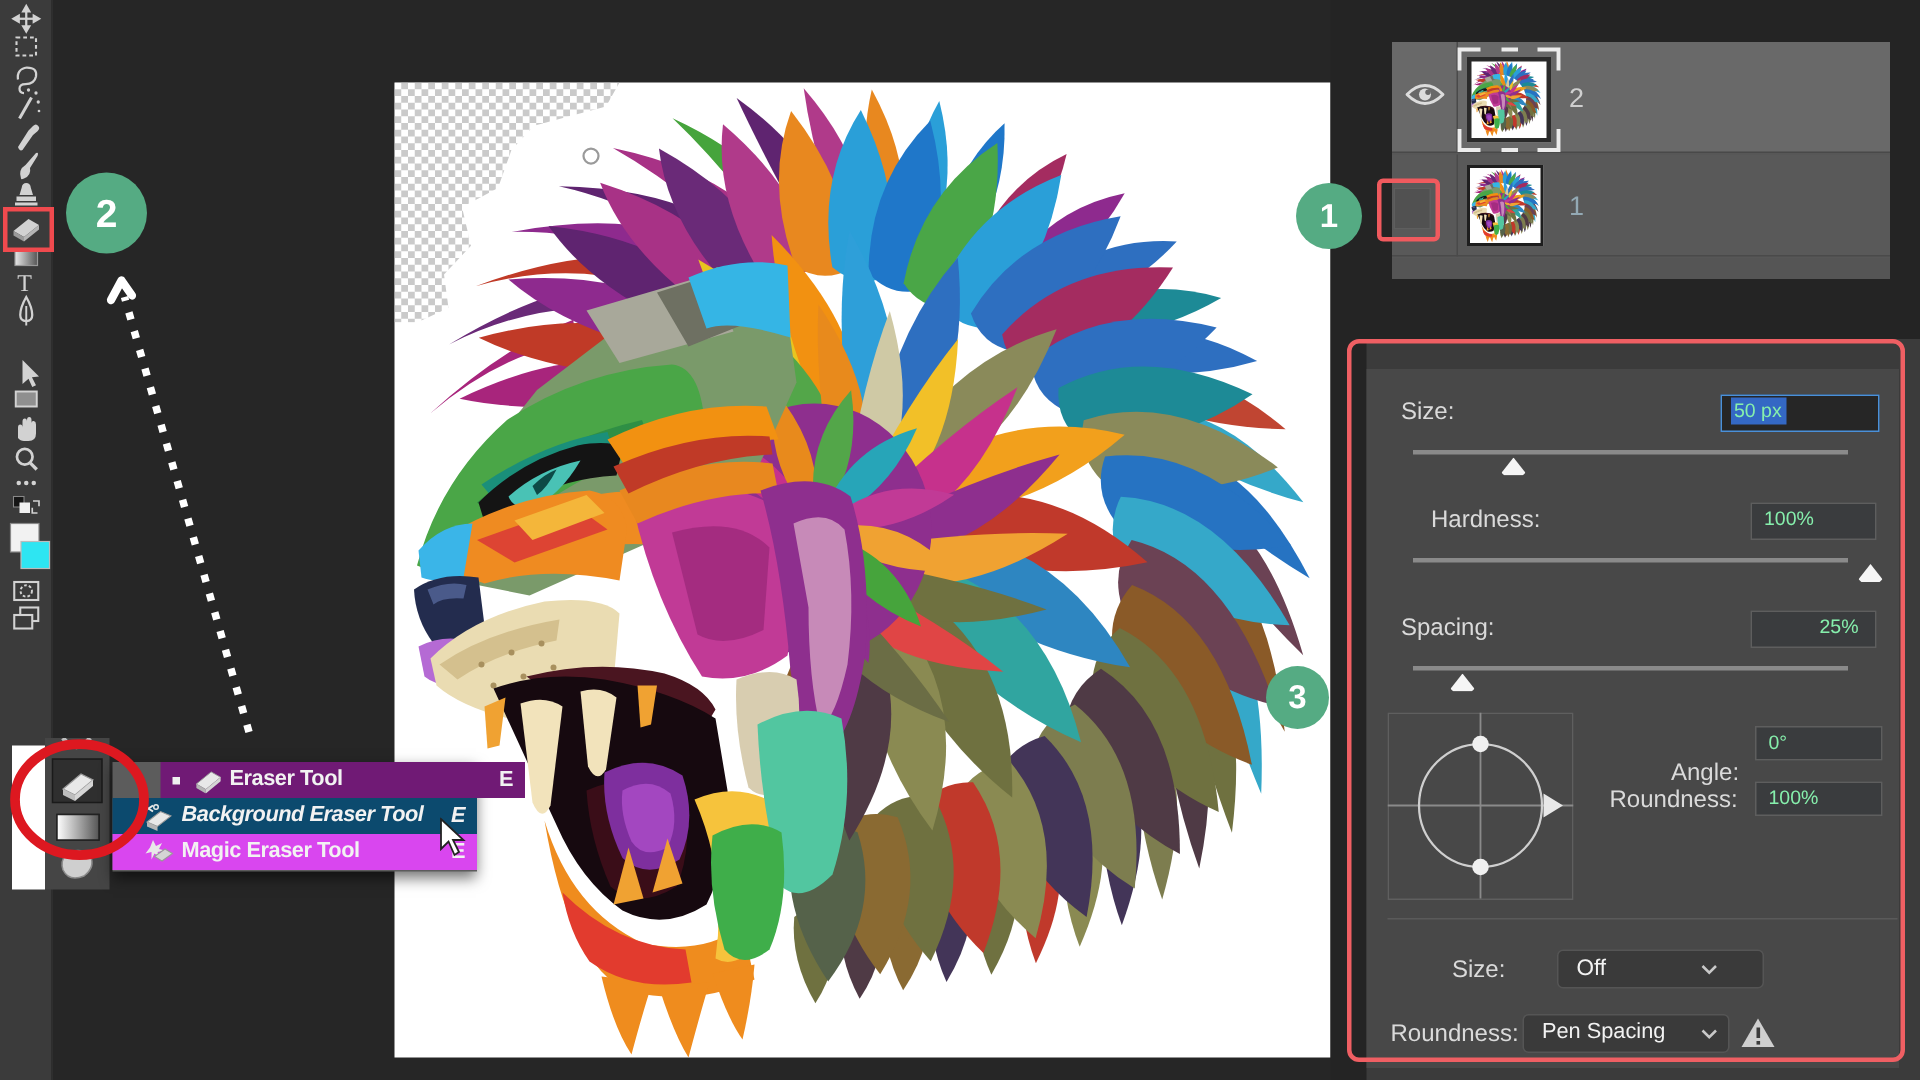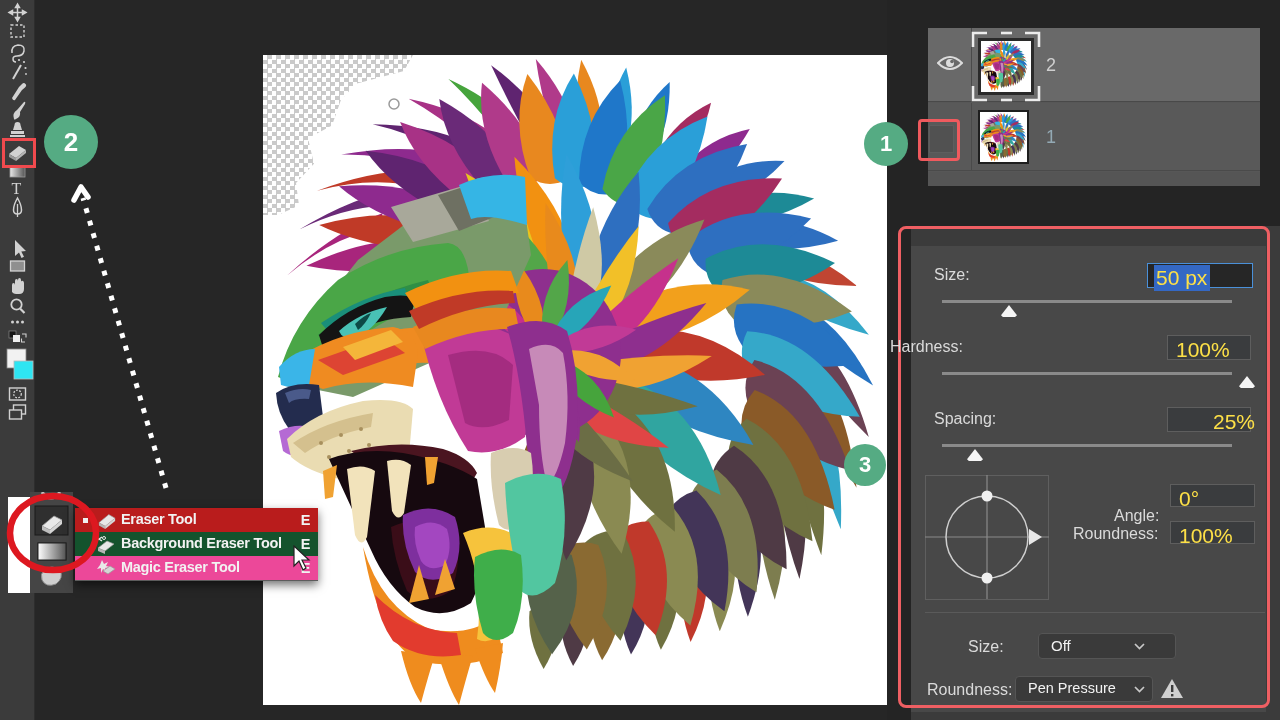--- a/index.html
+++ b/index.html
@@ -26,22 +26,22 @@
 
 #layers { left:928px; top:28px; width:332px; height:158px; background:#575757; }
 #lrow2 { left:0; top:0; width:332px; height:74px; background:#696969; border-bottom:1px solid #494949; }
 #lrow1 { left:0; top:75px; width:332px; height:68px; background:#595959; border-bottom:1px solid #4a4a4a;}
 #lfoot { left:0; top:144px; width:332px; height:14px; background:#555555; }
 .eyecol { border-right:1px solid #4a4a4a; }
 #redsq { left:918px; top:119px; width:42px; height:42px; border:3.5px solid #f05a5e; border-radius:4px; }
 
 
 .lab { position:absolute; color:#dadada; font-size:16px; }
-.box { position:absolute; background:#3a3c3e; border:1px solid #5e5e5e; color:#fde047;
-  font-size:21px; padding:2px 0 0 8px; }
+.box { position:absolute; background:#3a3c3e; border:1px solid #5e5e5e; color:#86efac;
+  font-size:13px; padding:2px 0 0 8px; }
 .track { position:absolute; height:3px; background:#8a8a8a; }
 .thumbT { position:absolute; width:16px; height:12px; background:#f5f5f5;
   clip-path:polygon(50% 0, 100% 85%, 88% 100%, 12% 100%, 0 85%); }
 .drop { position:absolute; background:#3a3a3a; border:1px solid #555; border-radius:4px;
   color:#f2f2f2; font-size:15px; padding:3px 0 0 12px; }
 
 
 .gc { position:absolute; background:#55ab83; border-radius:50%; color:#fff;
   text-align:center; font-weight:bold; }
 
@@ -582,21 +582,21 @@
   <div id="redsq" class="abs"></div>
 
   <div id="redbox" class="abs"></div>
   <div class="lab" style="left:934px;top:266px;">Size:</div>
   <div class="box" style="left:1147px;top:263px;width:106px;height:25px;border:1px solid #4a90d9;background:#262626;padding-left:6px;">
     <span style="background:#3468c4;padding:1px 3px 2px 2px;">50 px</span>
   </div>
   <div class="track" style="left:942px;top:300px;width:290px;"></div>
   <div class="thumbT" style="left:1001px;top:305px;"></div>
 
-  <div class="lab" style="left:890px;top:338px;">Hardness:</div>
+  <div class="lab" style="left:954px;top:338px;">Hardness:</div>
   <div class="box" style="left:1167px;top:335px;width:84px;height:25px;">100%</div>
   <div class="track" style="left:942px;top:372px;width:290px;"></div>
   <div class="thumbT" style="left:1239px;top:376px;"></div>
 
   <div class="lab" style="left:934px;top:410px;">Spacing:</div>
   <div class="box" style="left:1167px;top:407px;width:84px;height:25px;padding-left:45px;">25%</div>
   <div class="track" style="left:942px;top:444px;width:290px;"></div>
   <div class="thumbT" style="left:967px;top:449px;"></div>
 
   <svg class="abs" style="left:925px;top:475px" width="124" height="125">
@@ -614,21 +614,21 @@
   <div class="box" style="left:1170px;top:521px;width:85px;height:23px;">100%</div>
 
   <div class="abs" style="left:925px;top:612px;width:340px;height:1px;background:#5a5a5a;"></div>
 
   <div class="lab" style="left:968px;top:638px;">Size:</div>
   <div class="drop" style="left:1038px;top:633px;width:138px;height:26px;">Off</div>
   <svg class="abs" style="left:1134px;top:643px" width="11" height="7">
       <path d="M1,1 L5.5,5.5 L10,1" fill="none" stroke="#c8c8c8" stroke-width="1.7"></path>
     </svg>
   <div class="lab" style="left:927px;top:681px;">Roundness:</div>
-  <div class="drop" style="left:1015px;top:676px;width:138px;height:26px;font-size:14.5px;">Pen Pressure</div>
+  <div class="drop" style="left:1015px;top:676px;width:138px;height:26px;font-size:14.5px;">Pen Spacing</div>
   <svg class="abs" style="left:1134px;top:686px" width="11" height="7">
       <path d="M1,1 L5.5,5.5 L10,1" fill="none" stroke="#c8c8c8" stroke-width="1.7"></path>
     </svg>
   <svg class="abs" style="left:1160px;top:678px" width="24" height="22">
     <path d="M12,1 L23,20 L1,20 Z" fill="#cfcfcf"></path>
     <rect x="11" y="7" width="2.4" height="7" fill="#3b3b3b"></rect>
     <rect x="11" y="16" width="2.4" height="2.4" fill="#3b3b3b"></rect>
   </svg>
 
   <div id="toolbar" class="abs"></div>
@@ -707,41 +707,41 @@
     <defs>
         <linearGradient id="gr1" x1="0" y1="0" x2="1" y2="0">
       <stop offset="0" stop-color="#ffffff"></stop>
           <stop offset="1" stop-color="#555555"></stop>
     </linearGradient>
       </defs>
     <path d="M14,78 q8,-6 16,0 q4,8 -4,14 q-10,4 -14,-4 q-2,-6 2,-10" fill="#cfcfcf" stroke="#8a8a8a"></path>
   </svg>
 
   <div id="menu" class="abs">
-    <div class="mrow" style="top:0;background:#b91c1c;">
+    <div class="mrow" style="top:0;background:#701a75;margin-left:32px;">
       <div class="abs" style="left:8px;top:10px;width:5px;height:5px;background:#f0f0f0;"></div>
       <svg class="abs" style="left:22px;top:3px" width="20" height="18" viewBox="0 0 22 20">
         <path d="M2,13 L13,4 L20,8 L9,17 Z" fill="#e8e8e8" stroke="#999" stroke-width="0.7"></path>
         <path d="M2,13 L9,17 L9,20 L2,16 Z" fill="#b5b5b5"></path>
         <path d="M9,17 L20,8 L20,11 L9,20 Z" fill="#d5d5d5"></path>
       </svg>
       <div class="mtxt">Eraser Tool</div>
         <div class="mE">E</div>
     </div>
-    <div class="mrow" style="top:24px;background:#14532d;">
+    <div class="mrow" style="top:24px;background:#0c4a6e;font-style:italic;">
       <svg class="abs" style="left:20px;top:2px" width="22" height="20" viewBox="0 0 22 20">
         <path d="M1,3 L7,7 M7,3 L1,7" stroke="#e8e8e8" stroke-width="1.4" fill="none"></path>
         <circle cx="9" cy="4" r="1.5" fill="none" stroke="#e8e8e8"></circle>
         <path d="M3,14 L12,7 L19,10 L10,17 Z" fill="#e8e8e8" stroke="#999" stroke-width="0.7"></path>
         <path d="M3,14 L10,17 L10,20 L3,17 Z" fill="#b5b5b5"></path>
       </svg>
       <div class="mtxt">Background Eraser Tool</div>
         <div class="mE">E</div>
     </div>
-    <div class="mrow" style="top:48px;background:#ec4899;">
+    <div class="mrow" style="top:48px;background:#d946ef;">
       <svg class="abs" style="left:20px;top:2px" width="22" height="20" viewBox="0 0 22 20">
         <path d="M7,2 L9,6 L13,4 L11,8 L15,9 L10,10 L12,14 L8,11 L6,15 L6,10 L2,11 L5,7 Z" fill="#e8e8e8"></path>
         <path d="M8,13 L15,8 L20,11 L13,16 Z" fill="#d5d5d5" stroke="#999" stroke-width="0.7"></path>
       </svg>
       <div class="mtxt">Magic Eraser Tool</div>
         <div class="mE">E</div>
     </div>
   </div>
 
   <svg class="abs" style="left:5px;top:492px" width="100" height="84">

